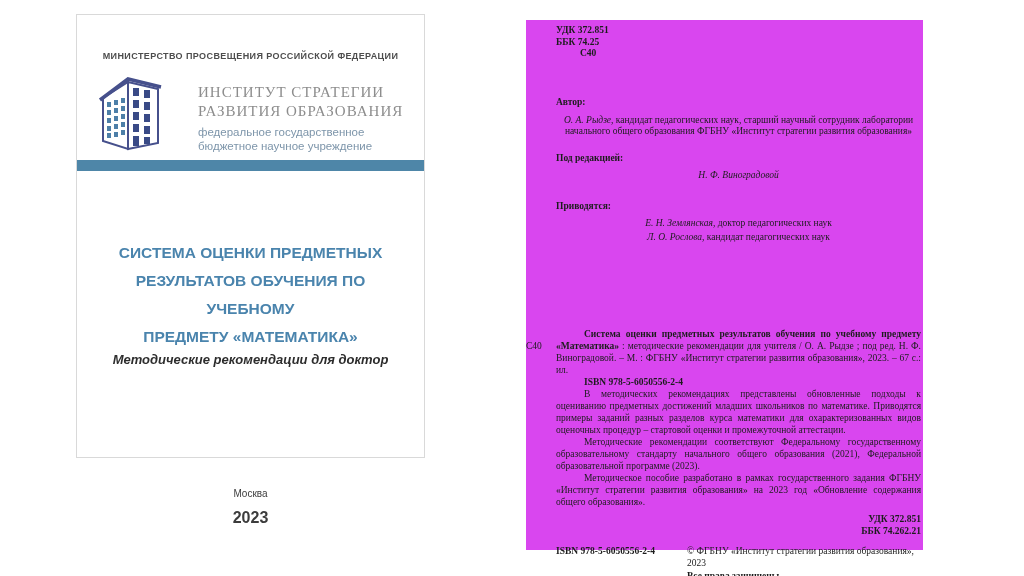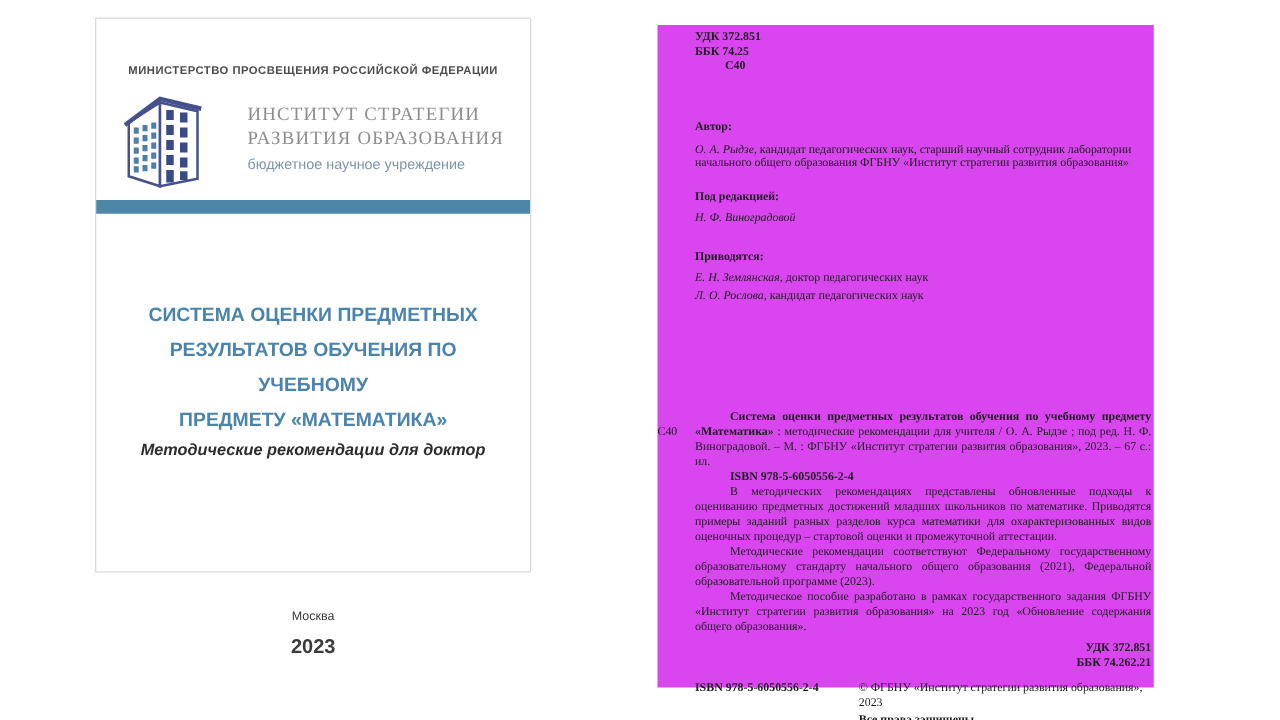--- a/index.html
+++ b/index.html
@@ -57,21 +57,21 @@
   .imprint {
     position:absolute; left:526px; top:20px; width:397px; height:530px;
     padding-left:30px; padding-right:2px; padding-top:5px;
     background:#d946ef; color:#1c1c1c;
     font-size:9.5px; line-height:12px;
   }
   .b { font-weight:bold; }
   .it { font-style:italic; }
   .codes-top { font-weight:bold; line-height:11.5px; }
   .codes-top .indent { padding-left:24px; display:inline-block; }
-  .center { }
+  .center { text-align:center; }
   .head { font-weight:bold; text-align:left; }
   .author-head { margin-top:36px; }
   .author-text { margin-top:7px; line-height:11.5px; }
   .editor-head { margin-top:14px; }
   .editor-name { margin-top:5px; }
   .reviewers-head { margin-top:19px; }
   .reviewer-line { margin-top:4px; line-height:14px; }
   .catalog {
     position:relative; margin-top:84px;
     text-align:justify; text-indent:28px;
@@ -132,20 +132,21 @@
           <rect x="35" y="53" width="6" height="8"></rect>
             <rect x="46" y="55" width="6" height="8"></rect>
           <rect x="35" y="65" width="6" height="10"></rect>
             <rect x="46" y="66" width="6" height="7"></rect>
         </g>
       </svg>
       <div class="logo-text">
         <div class="inst-name">ИНСТИТУТ СТРАТЕГИИ</div>
         <div class="inst-name">РАЗВИТИЯ ОБРАЗОВАНИЯ</div>
         <div class="inst-sub">
+          <div>федеральное государственное</div>
           <div>бюджетное научное учреждение</div>
         </div>
       </div>
     </div>
 
     <div class="cover-bar" style="background: rgb(78, 134, 168);"></div>
 
     <div class="cover-title" style="color: rgb(74, 132, 173);">
       <div>СИСТЕМА ОЦЕНКИ ПРЕДМЕТНЫХ</div>
       <div>РЕЗУЛЬТАТОВ ОБУЧЕНИЯ ПО УЧЕБНОМУ</div>

